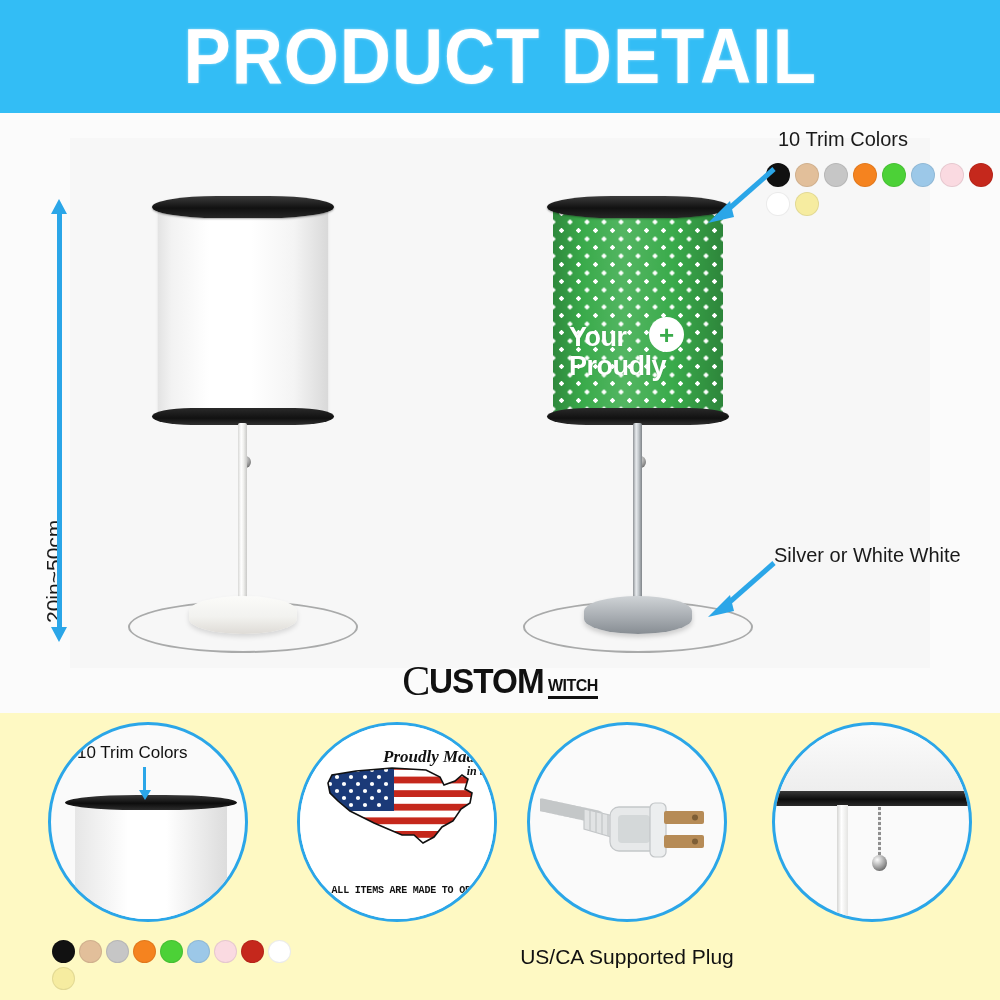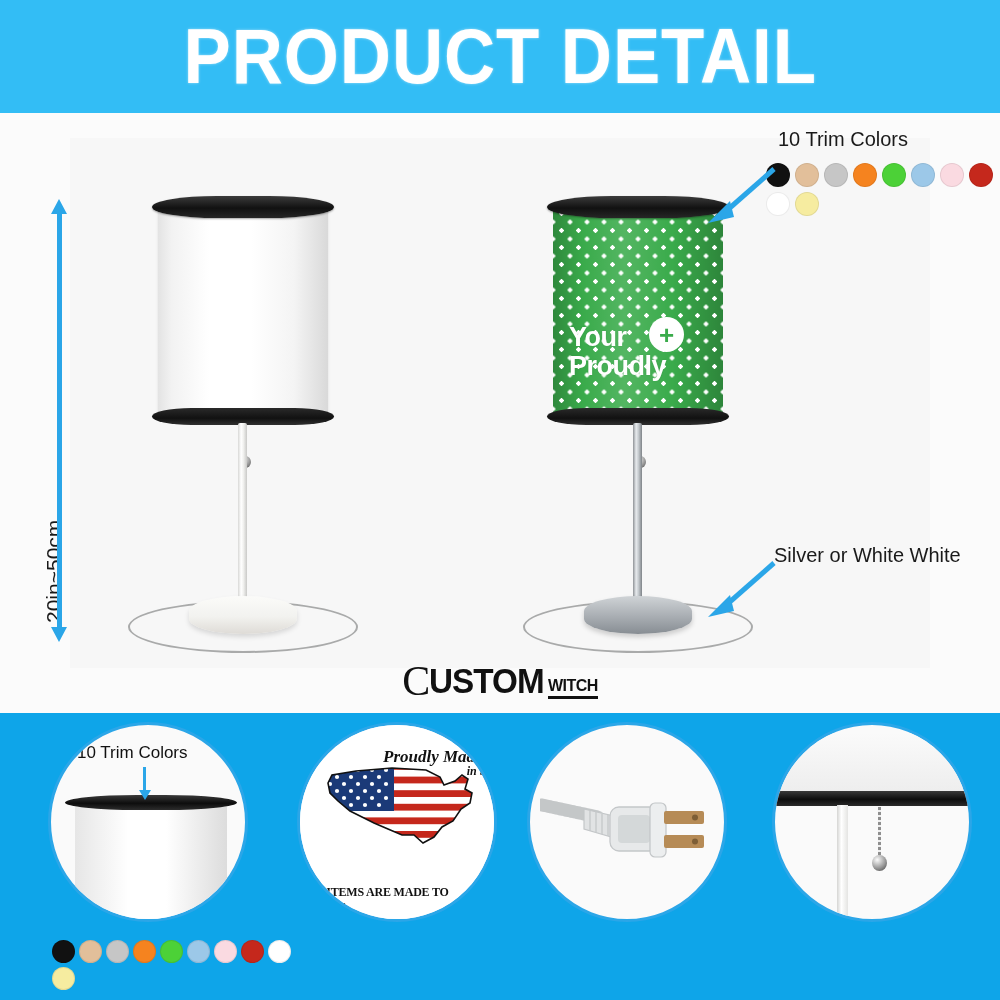--- a/index.html
+++ b/index.html
@@ -2,21 +2,21 @@
 <html style="--banner-bg: #33bdf5;"><head>
 <meta charset="utf-8">
 <style>
   * { box-sizing: border-box; margin: 0; padding: 0; }
   html, body {
     width: 1000px; height: 1000px;
     background: #ffffff;
     font-family: "Liberation Sans", sans-serif;
     overflow: hidden;
   }
-  #page { position: relative; width: 1000px; height: 1000px; background: #0ea5e9; }
+  #page { position: relative; width: 1000px; height: 1000px; background: #fef9c3; }
 
   
   .banner {
     position: absolute; left: 0; top: 0; width: 1000px; height: 113px;
     background: var(--banner-bg, #33bdf5);
     display: flex; align-items: center; justify-content: center;
   }
   .banner-title {
     color: #ffffff;
     font-family: "Liberation Sans", sans-serif;
@@ -259,23 +259,23 @@
   .usa-word {
     position: absolute; left: 0; top: 126px; width: 100%;
     text-align: center;
     font-family: "Liberation Sans", sans-serif; font-style: italic;
     font-weight: 700; font-size: 30px; color: #111; letter-spacing: 1px;
   }
   .usa-star { color: #c5271d; font-size: 16px; font-style: normal;
       vertical-align: 4px; }
   .usa-tag {
     position: absolute; left: 0; top: 160px; width: 100%;
-    text-align: left;
-    font-family: Liberation Serif, serif; font-weight: 700;
-    font-size: 12px; color: #111; letter-spacing: -0.2px;
+    text-align: right;
+    font-family: Liberation Mono, monospace; font-weight: 700;
+    font-size: 10px; color: #111; letter-spacing: -0.2px;
   }
 
   
   .plug-wrap { position: absolute; left: 10px; top: 46px; width: 180px; height: 110px; }
 
   
   .c4-shade {
     position: absolute; left: -10px; top: 8px; width: 220px; height: 62px;
     background: linear-gradient(to bottom,#fafafa,#ededed);
   }
@@ -474,20 +474,21 @@
       <rect x="78" y="44" width="32" height="28" rx="4" fill="#cdd1d3" opacity="0.75"></rect>
 
       <rect x="110" y="32" width="16" height="54" rx="5" fill="#eceeef" stroke="#c2c5c7" stroke-width="1.2"></rect>
 
       <rect x="124" y="40" width="40" height="13" rx="2" fill="#b68b56"></rect>
       <rect x="124" y="64" width="40" height="13" rx="2" fill="#b68b56"></rect>
       <circle cx="155" cy="46.5" r="3" fill="#7d5e36"></circle>
       <circle cx="155" cy="70.5" r="3" fill="#7d5e36"></circle>
     </svg>
   </div>
+  <div class="feature-caption" style="left:503px; top:945px; width:248px;">US/CA Supported Plug</div>
 
   <div class="feature" style="left:772px; top:722px;">
     <div class="c4-shade"></div>
     <div class="c4-trim"></div>
     <div class="c4-pole"></div>
     <div class="c4-chain"></div>
     <div class="c4-knob"></div>
   </div>
 
   <div class="bottom-swatches" id="bottom-swatches">

